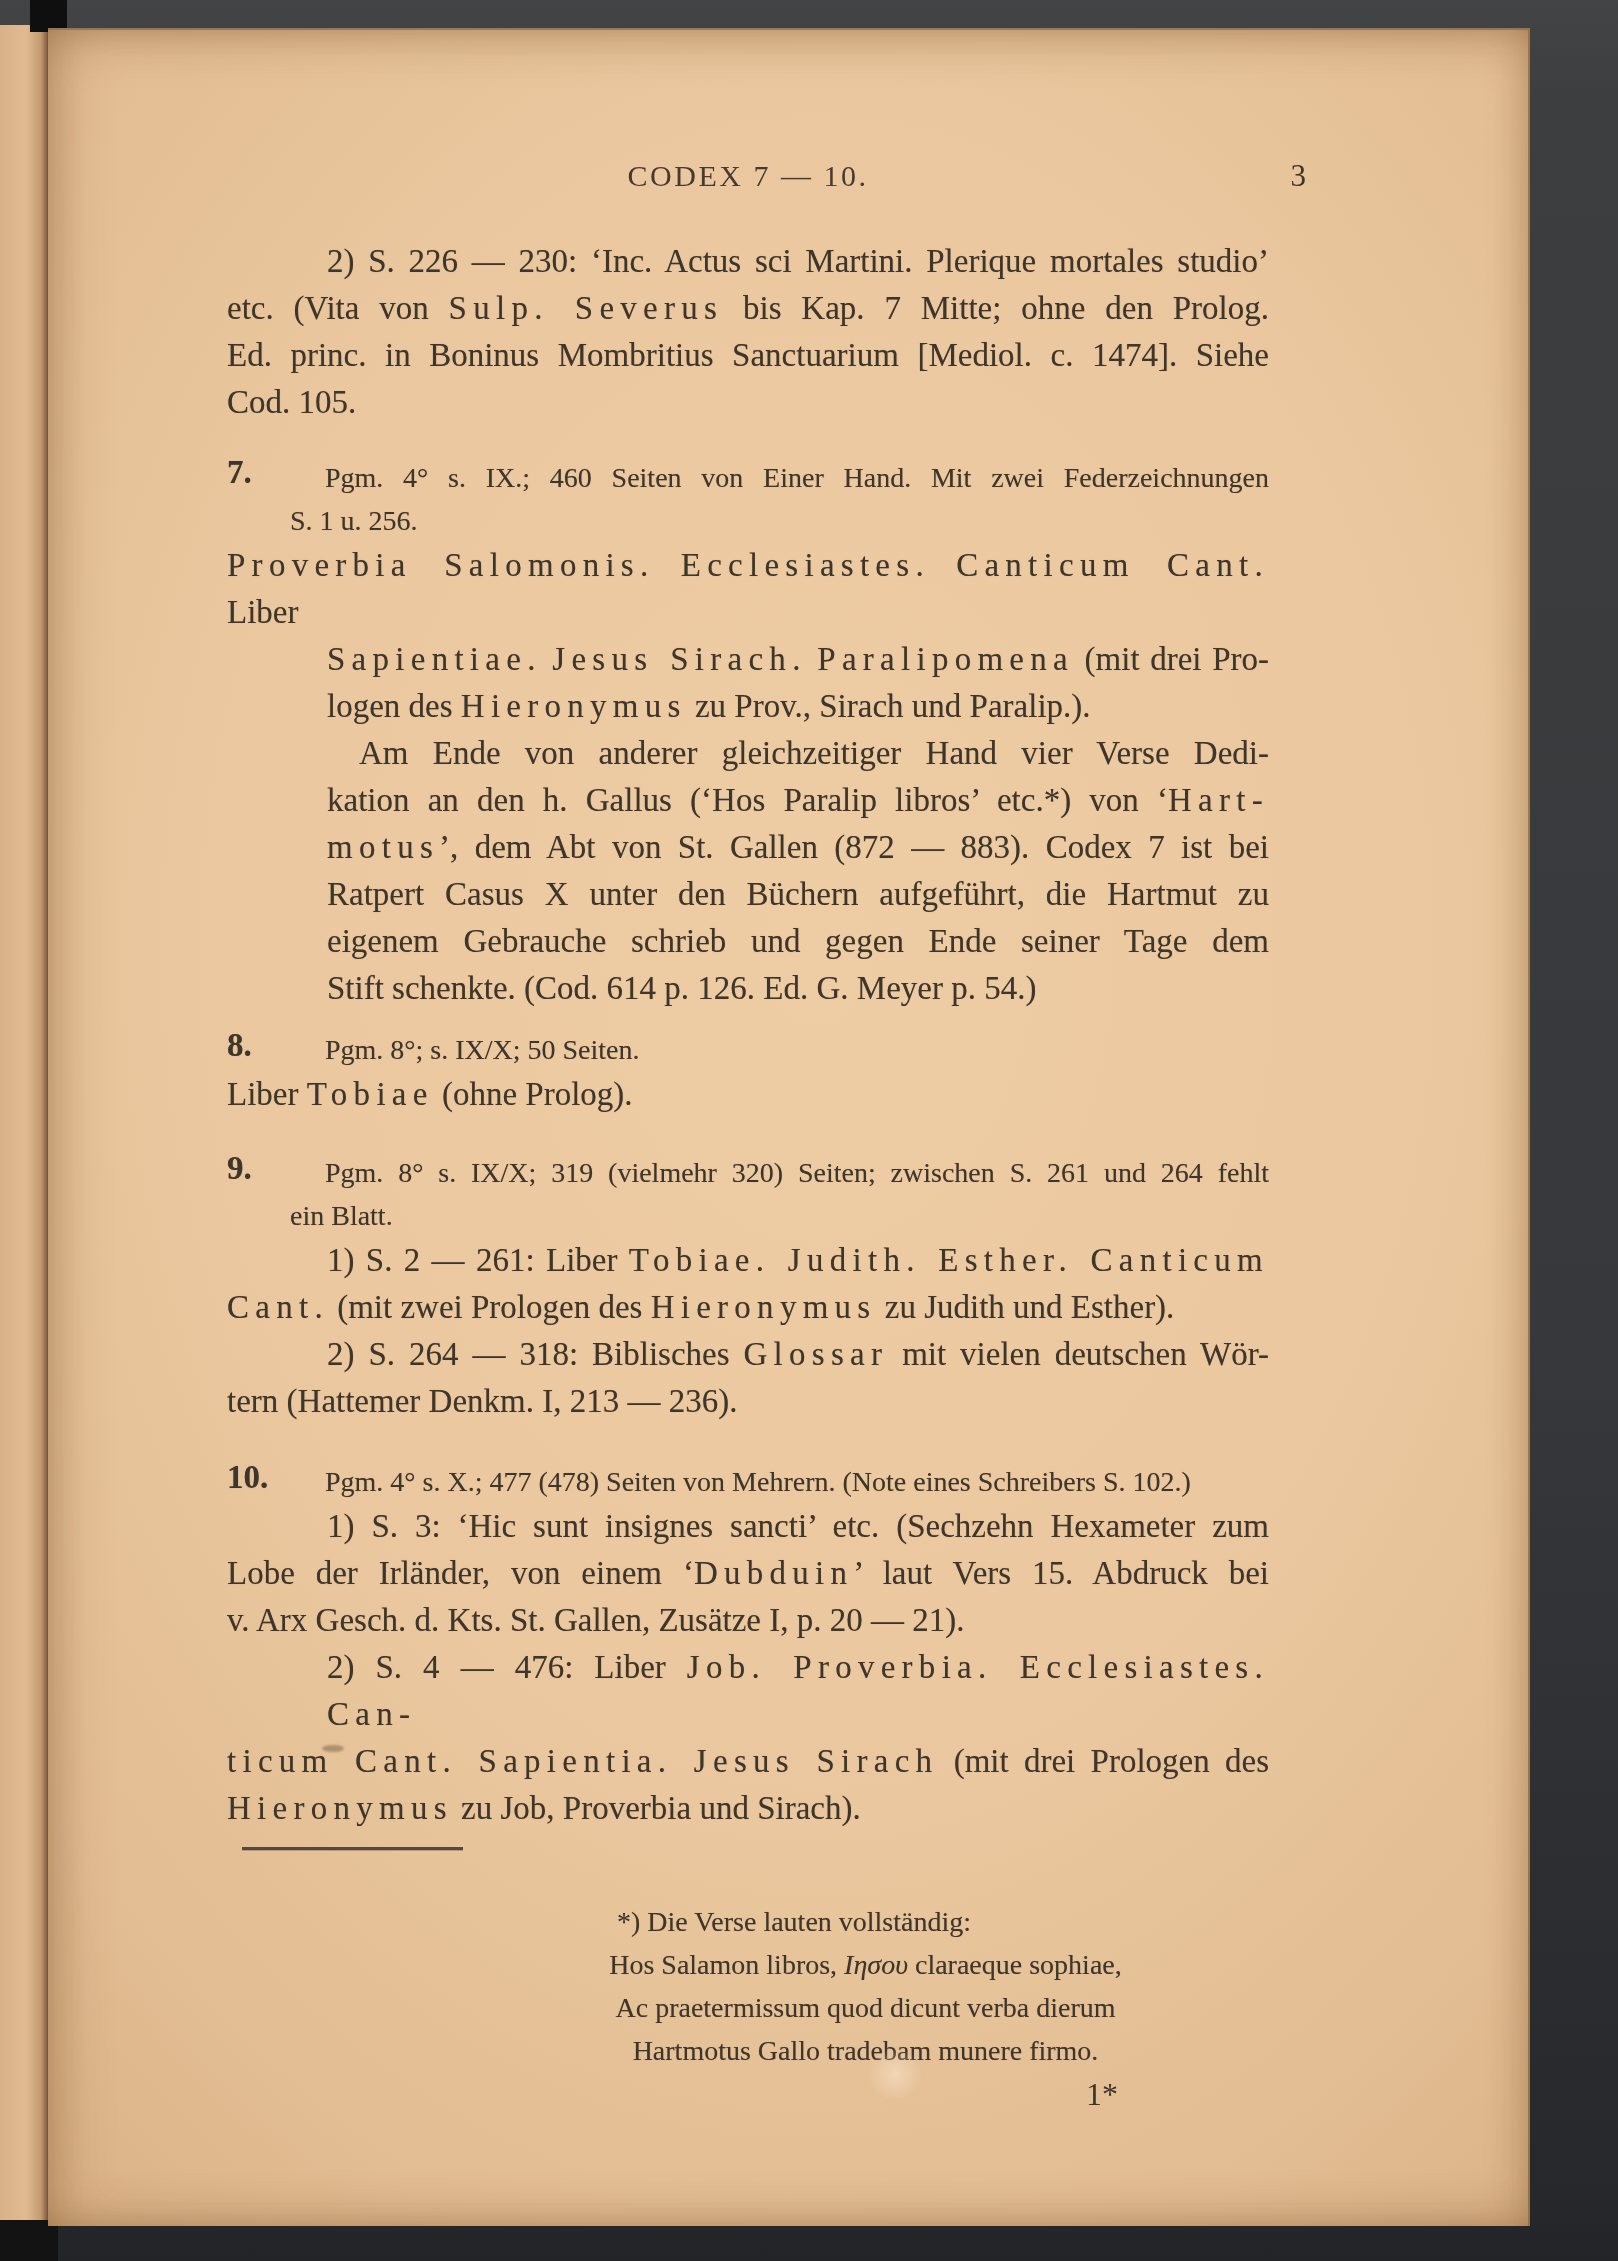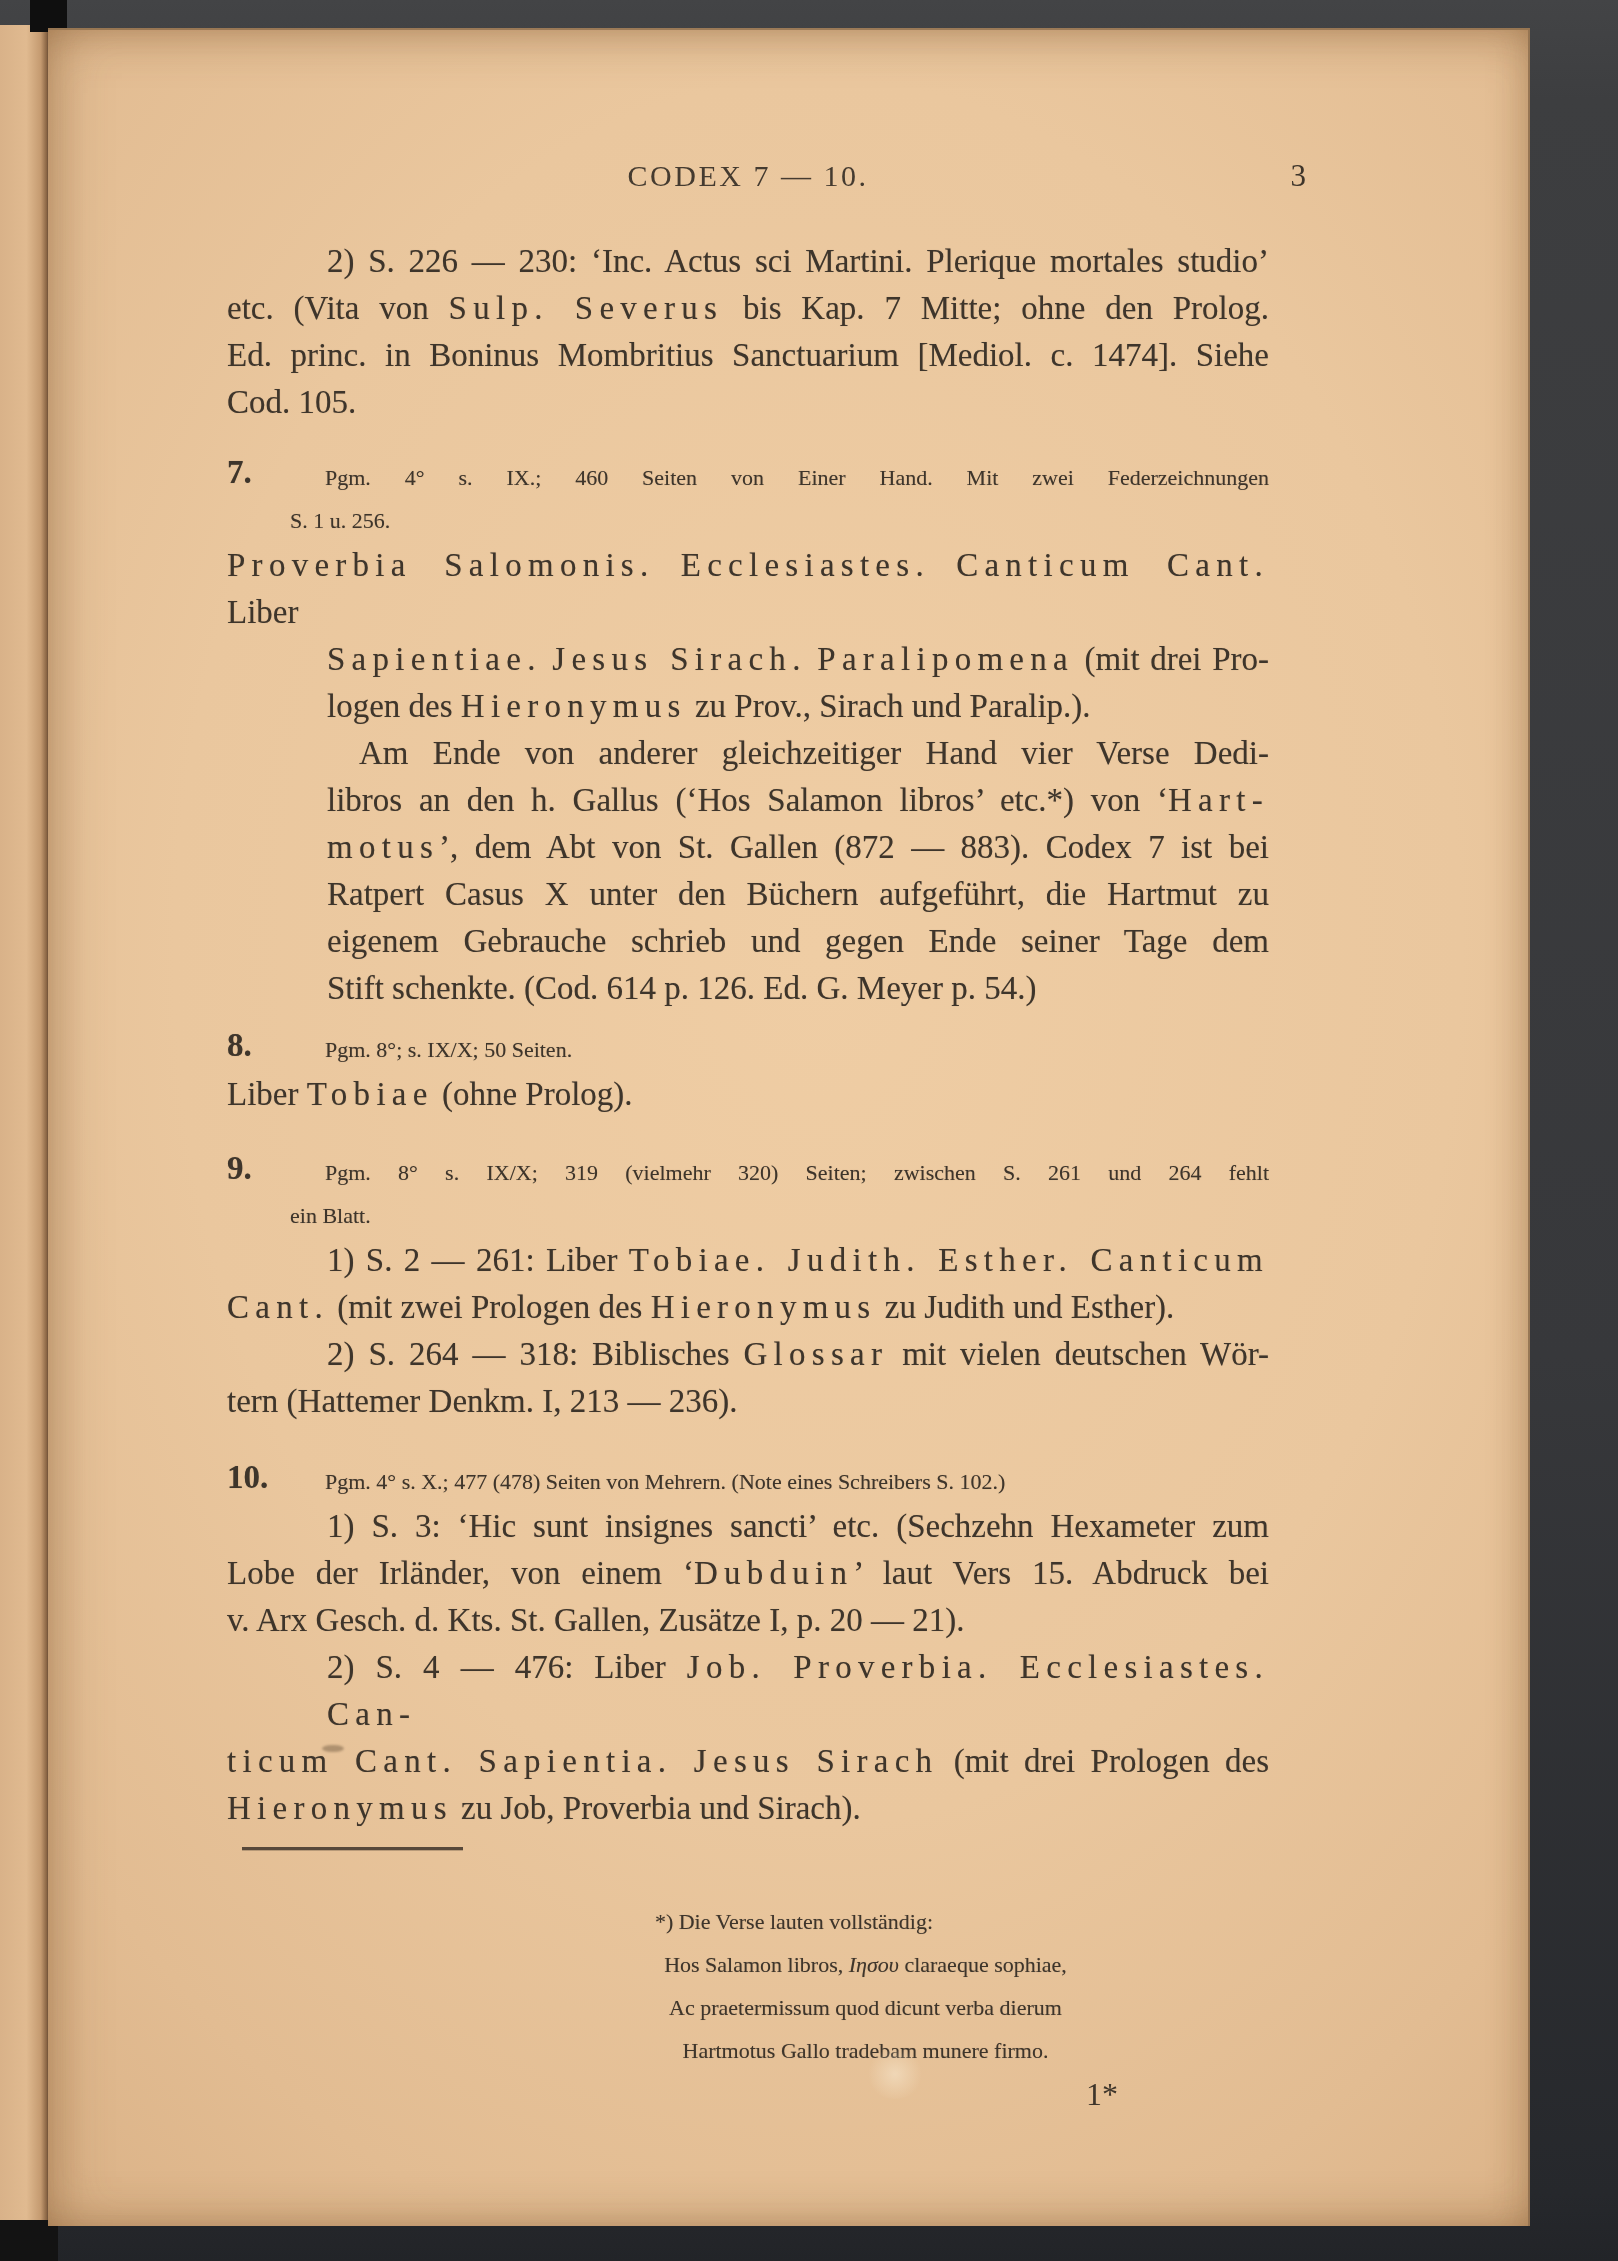--- a/index.html
+++ b/index.html
@@ -38,21 +38,21 @@
     background:radial-gradient(circle,rgba(248,233,208,.55),rgba(248,233,208,0) 70%)}
   .ink-smudge{position:absolute;left:274px;top:1715px;width:22px;height:7.5px;border-radius:50%;
     background:rgba(70,52,32,.35);filter:blur(0.8px)}
 
   .running-head{position:relative;text-align:center;height:38px;line-height:38px}
   .rh-title{font-size:30px;letter-spacing:2.5px;color:#453b30}
   .rh-page{position:absolute;right:-37px;top:0;font-size:31px}
 
   .line{line-height:47px;font-size:33px;text-align:center;
     text-shadow:0 0 0.8px rgba(62,53,43,.35)}
-  .small .line{line-height:43px;font-size:22px}
+  .small .line{line-height:43px;font-size:28px}
   .just .line{text-align:justify;text-align-last:justify}
   .just .line.last{text-align-last:left}
 
   .ind0{padding-left:0}
   .ind1{padding-left:100px}
   .ind2{padding-left:132px}
   .indn{padding-left:98px}
   .indh{padding-left:63px}
   .indf1{padding-left:92px}
   .indf2{padding-left:235px}
@@ -104,21 +104,21 @@
         <div class="line indh last"><span class="seg">S. 1 u. 256.</span></div>
       </div>
   </div>
   <div class="just">
       <div class="line ind0"><span class="seg sperr">Proverbia Salomonis.</span><span class="seg"> </span><span class="seg sperr">Ecclesiastes.</span><span class="seg"> </span><span class="seg sperr">Canticum Cant.</span><span class="seg"> Liber</span></div>
       <div class="line ind1"><span class="seg sperr">Sapientiae.</span><span class="seg"> </span><span class="seg sperr">Jesus Sirach.</span><span class="seg"> </span><span class="seg sperr">Paralipomena</span><span class="seg"> (mit drei Pro-</span></div>
       <div class="line ind1 last"><span class="seg">logen des </span><span class="seg sperr">Hieronymus</span><span class="seg"> zu Prov., Sirach und Paralip.).</span></div>
     </div>
   <div class="just">
       <div class="line ind2"><span class="seg">Am Ende von anderer gleichzeitiger Hand vier Verse Dedi-</span></div>
-      <div class="line ind1"><span class="seg">libros an den h. Gallus (‘Hos Salamon libros’ etc.*) von ‘</span><span class="seg sperr">Hart-</span></div>
+      <div class="line ind1"><span class="seg">kation an den h. Gallus (‘Hos Paralip libros’ etc.*) von ‘</span><span class="seg sperr">Hart-</span></div>
       <div class="line ind1"><span class="seg sperr">motus</span><span class="seg">’, dem Abt von St. Gallen (872 — 883). Codex 7 ist bei</span></div>
       <div class="line ind1"><span class="seg">Ratpert Casus X unter den Büchern aufgeführt, die Hartmut zu</span></div>
       <div class="line ind1"><span class="seg">eigenem Gebrauche schrieb und gegen Ende seiner Tage dem</span></div>
       <div class="line ind1 last"><span class="seg">Stift schenkte. (Cod. 614 p. 126. Ed. G. Meyer p. 54.)</span></div>
     </div>
 
   <div class="entry entry-8">
     <span class="entry-num">8.</span>
     <div class="small just">
         <div class="line indn last"><span class="seg">Pgm. 8°; s. IX/X; 50 Seiten.</span></div>

